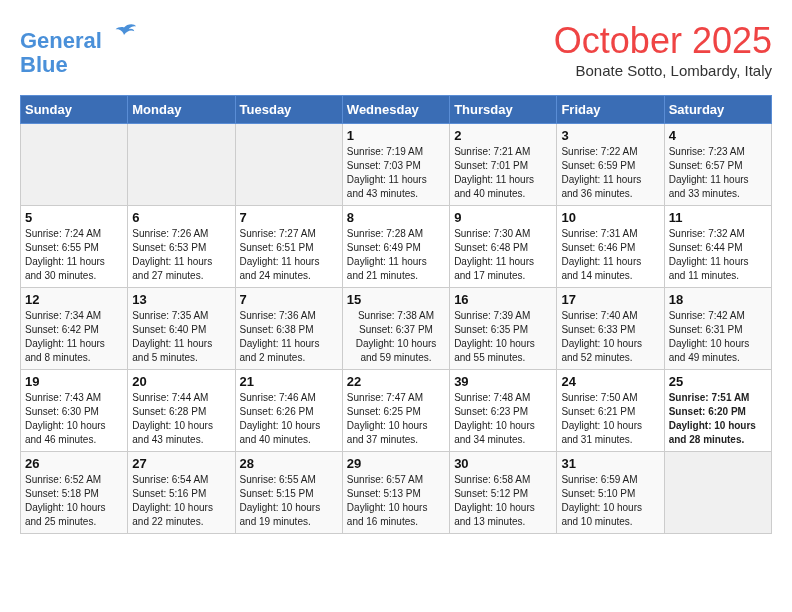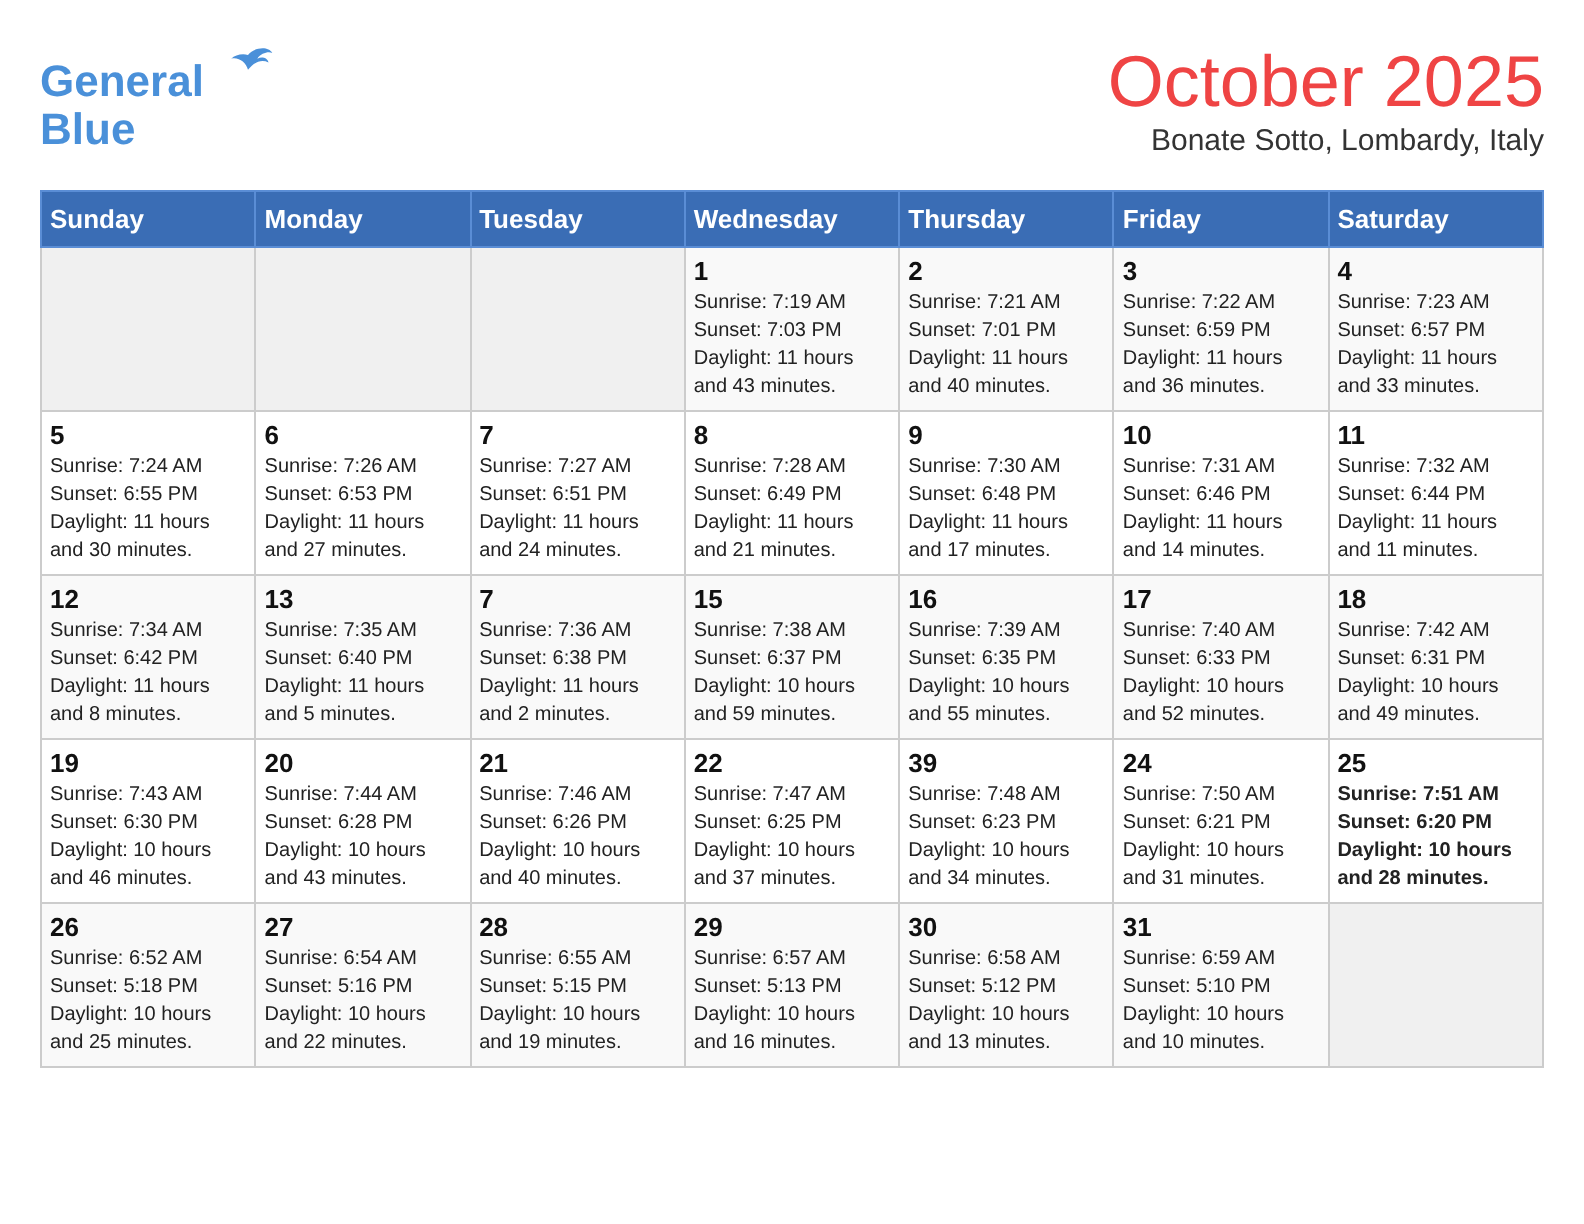--- a/index.html
+++ b/index.html
@@ -224,21 +224,21 @@
         </td>
         <td>
           <div class="day-number">7</div>
           <div class="day-info" style="white-space: pre-line;">Sunrise: 7:36 AM
 Sunset: 6:38 PM
 Daylight: 11 hours
 and 2 minutes.</div>
         </td>
         <td>
           <div class="day-number">15</div>
-          <div class="day-info" style="white-space: pre-line;">Sunrise: 7:38 AM
+          <div class="day-info" style="white-space: pre-line; text-align: center;">Sunrise: 7:38 AM
 Sunset: 6:37 PM
 Daylight: 10 hours
 and 59 minutes.</div>
         </td>
         <td>
           <div class="day-number">16</div>
           <div class="day-info" style="white-space: pre-line;">Sunrise: 7:39 AM
 Sunset: 6:35 PM
 Daylight: 10 hours
 and 55 minutes.</div>

